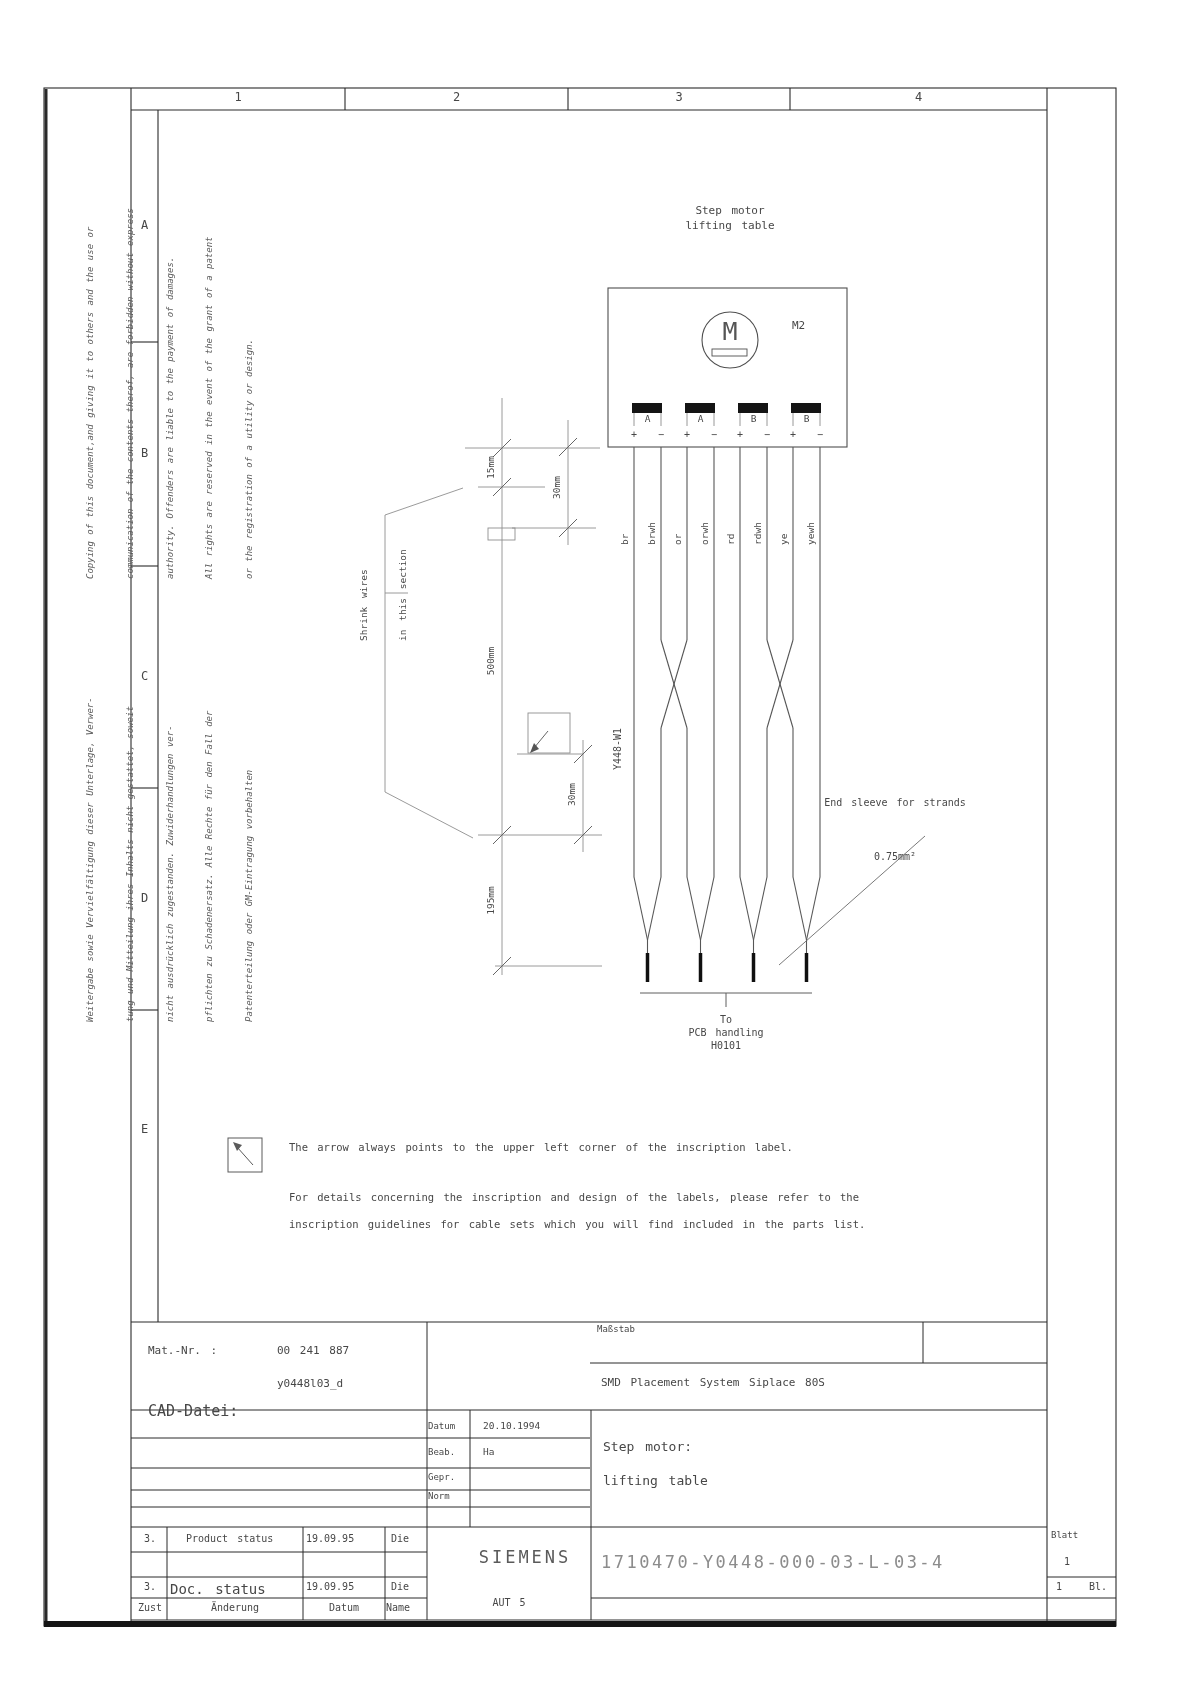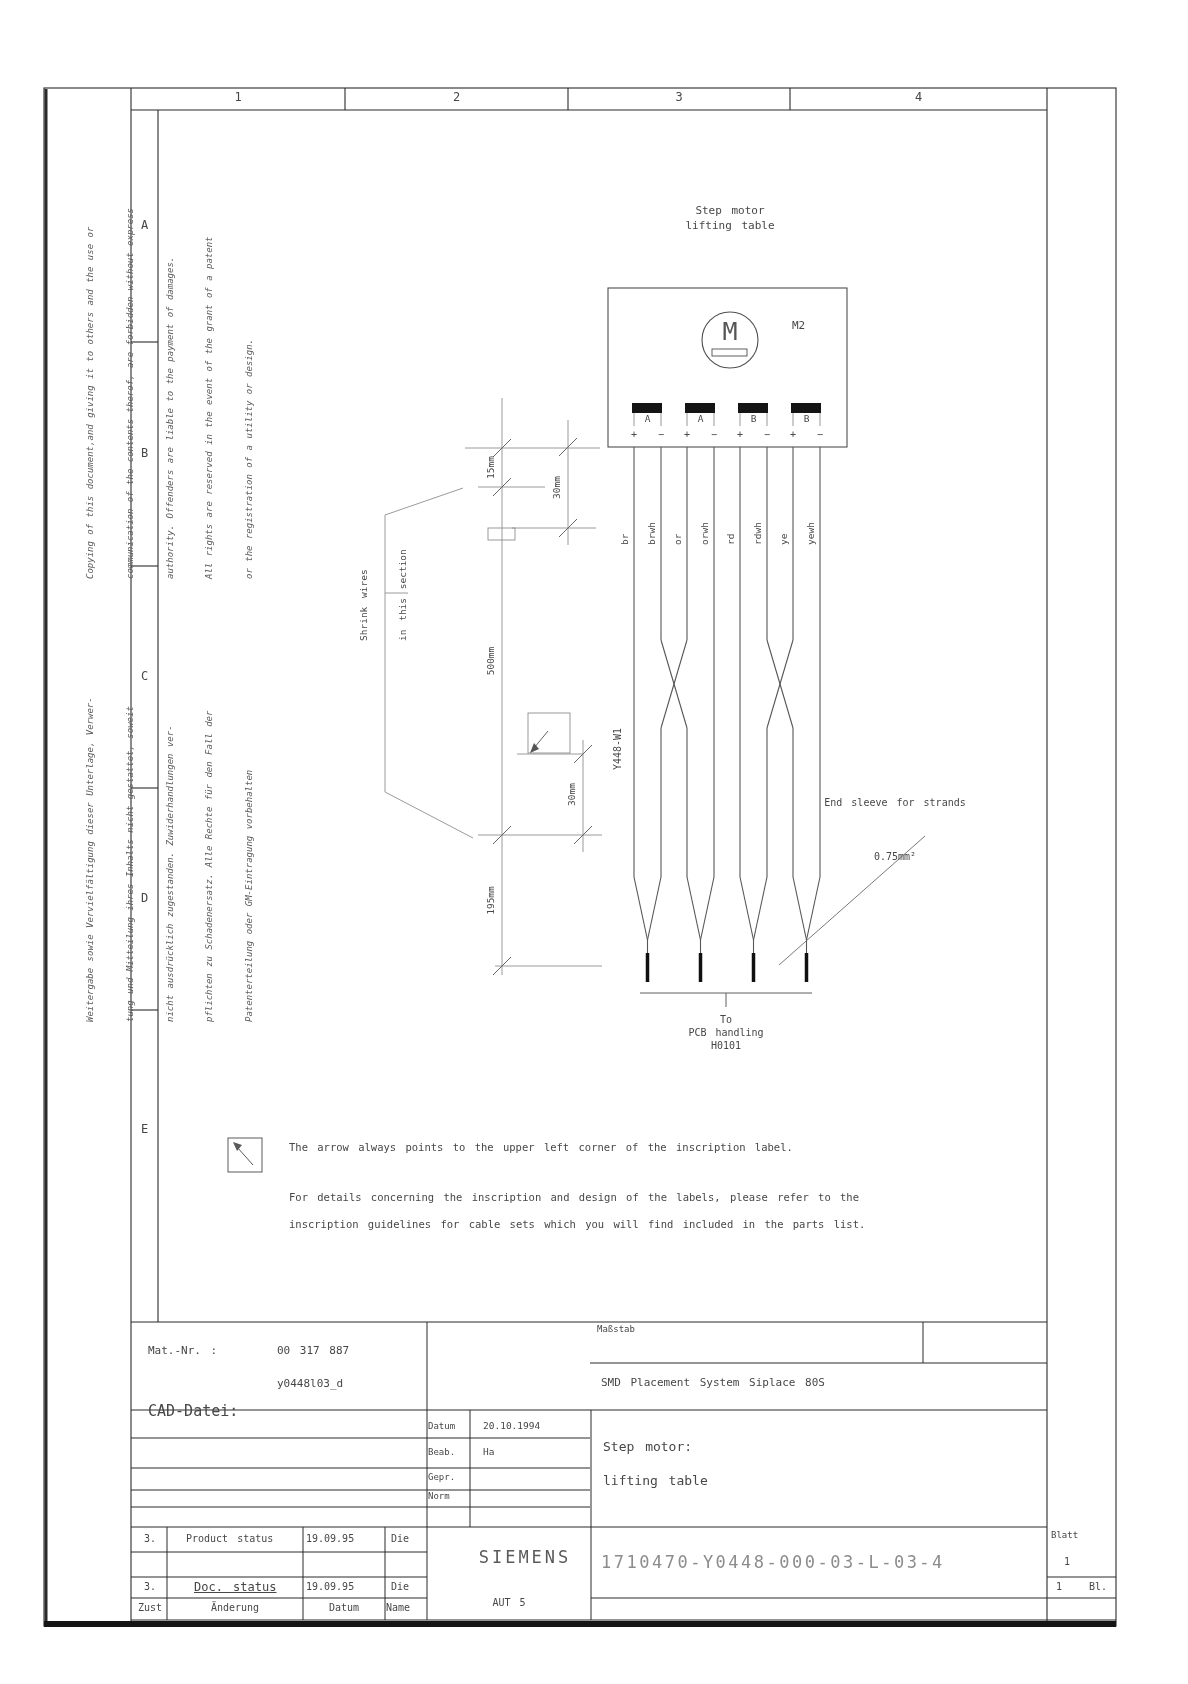--- a/index.html
+++ b/index.html
@@ -248,21 +248,21 @@
 
 <div class="t c" style="left:646px;top:1014px;width:160px;font-size:10px;">To</div>
 <div class="t c" style="left:646px;top:1027px;width:160px;font-size:10px;">PCB handling</div>
 <div class="t c" style="left:646px;top:1040px;width:160px;font-size:10px;">H0101</div>
 
 <div class="t" style="left:289px;top:1141px;font-size:10.5px;">The arrow always points to the upper left corner of the inscription label.</div>
 <div class="t" style="left:289px;top:1191px;font-size:10.5px;">For details concerning the inscription and design of the labels, please refer to the</div>
 <div class="t" style="left:289px;top:1218px;font-size:10.5px;">inscription guidelines for cable sets which you will find included in the parts list.</div>
 
 <div class="t" style="left:148px;top:1345px;font-size:11px;">Mat.-Nr. :</div>
-<div class="t" style="left:277px;top:1345px;font-size:11px;">00 317 887</div>
+<div class="t" style="left:277px;top:1345px;font-size:11px;">00 241 887</div>
 <div class="t" style="left:148px;top:1403px;font-size:15px;">CAD-Datei:</div>
 <div class="t" style="left:277px;top:1378px;font-size:11px;">y0448l03_d</div>
 <div class="t" style="left:597px;top:1324px;font-size:9px;">Maßstab</div>
 <div class="t" style="left:601px;top:1377px;font-size:11px;">SMD Placement System Siplace 80S</div>
 
 <div class="t" style="left:428px;top:1421px;font-size:9px;">Datum</div>
 <div class="t" style="left:483px;top:1421px;font-size:9.5px;">20.10.1994</div>
 <div class="t" style="left:428px;top:1447px;font-size:9px;">Beab.</div>
 <div class="t" style="left:483px;top:1447px;font-size:9.5px;">Ha</div>
 <div class="t" style="left:428px;top:1472px;font-size:9px;">Gepr.</div>
@@ -271,21 +271,21 @@
 <div class="t" style="left:483px;top:1491px;font-size:9.5px;"></div>
 
 <div class="t" style="left:603px;top:1440px;font-size:13px;">Step motor:</div>
 <div class="t" style="left:603px;top:1474px;font-size:13px;">lifting table</div>
 
 <div class="t c" style="left:133px;top:1533px;width:34px;font-size:10px;">3.</div>
 <div class="t" style="left:186px;top:1533px;font-size:10px;">Product status</div>
 <div class="t" style="left:306px;top:1533px;font-size:10px;">19.09.95</div>
 <div class="t" style="left:391px;top:1533px;font-size:10px;">Die</div>
 <div class="t c" style="left:133px;top:1581px;width:34px;font-size:10px;">3.</div>
-<div class="t" style="left:194px;top:1581px;font-size:12px;text-decoration:underline;">Doc. status</div>
+<div class="t" style="left:170px;top:1581px;font-size:14px;">Doc. status</div>
 <div class="t" style="left:306px;top:1581px;font-size:10px;">19.09.95</div>
 <div class="t" style="left:391px;top:1581px;font-size:10px;">Die</div>
 
 <div class="t c" style="left:133px;top:1602px;width:34px;font-size:10px;">Zust</div>
 <div class="t c" style="left:167px;top:1602px;width:136px;font-size:10px;">Änderung</div>
 <div class="t c" style="left:303px;top:1602px;width:82px;font-size:10px;">Datum</div>
 <div class="t c" style="left:371px;top:1602px;width:54px;font-size:10px;">Name</div>
 
 <div class="t c" style="left:427px;top:1548px;width:196px;font-size:17px;letter-spacing:3px;word-spacing:0;color:#5a5a5a;">SIEMENS</div>
 <div class="t c" style="left:427px;top:1597px;width:164px;font-size:10px;">AUT 5</div>

